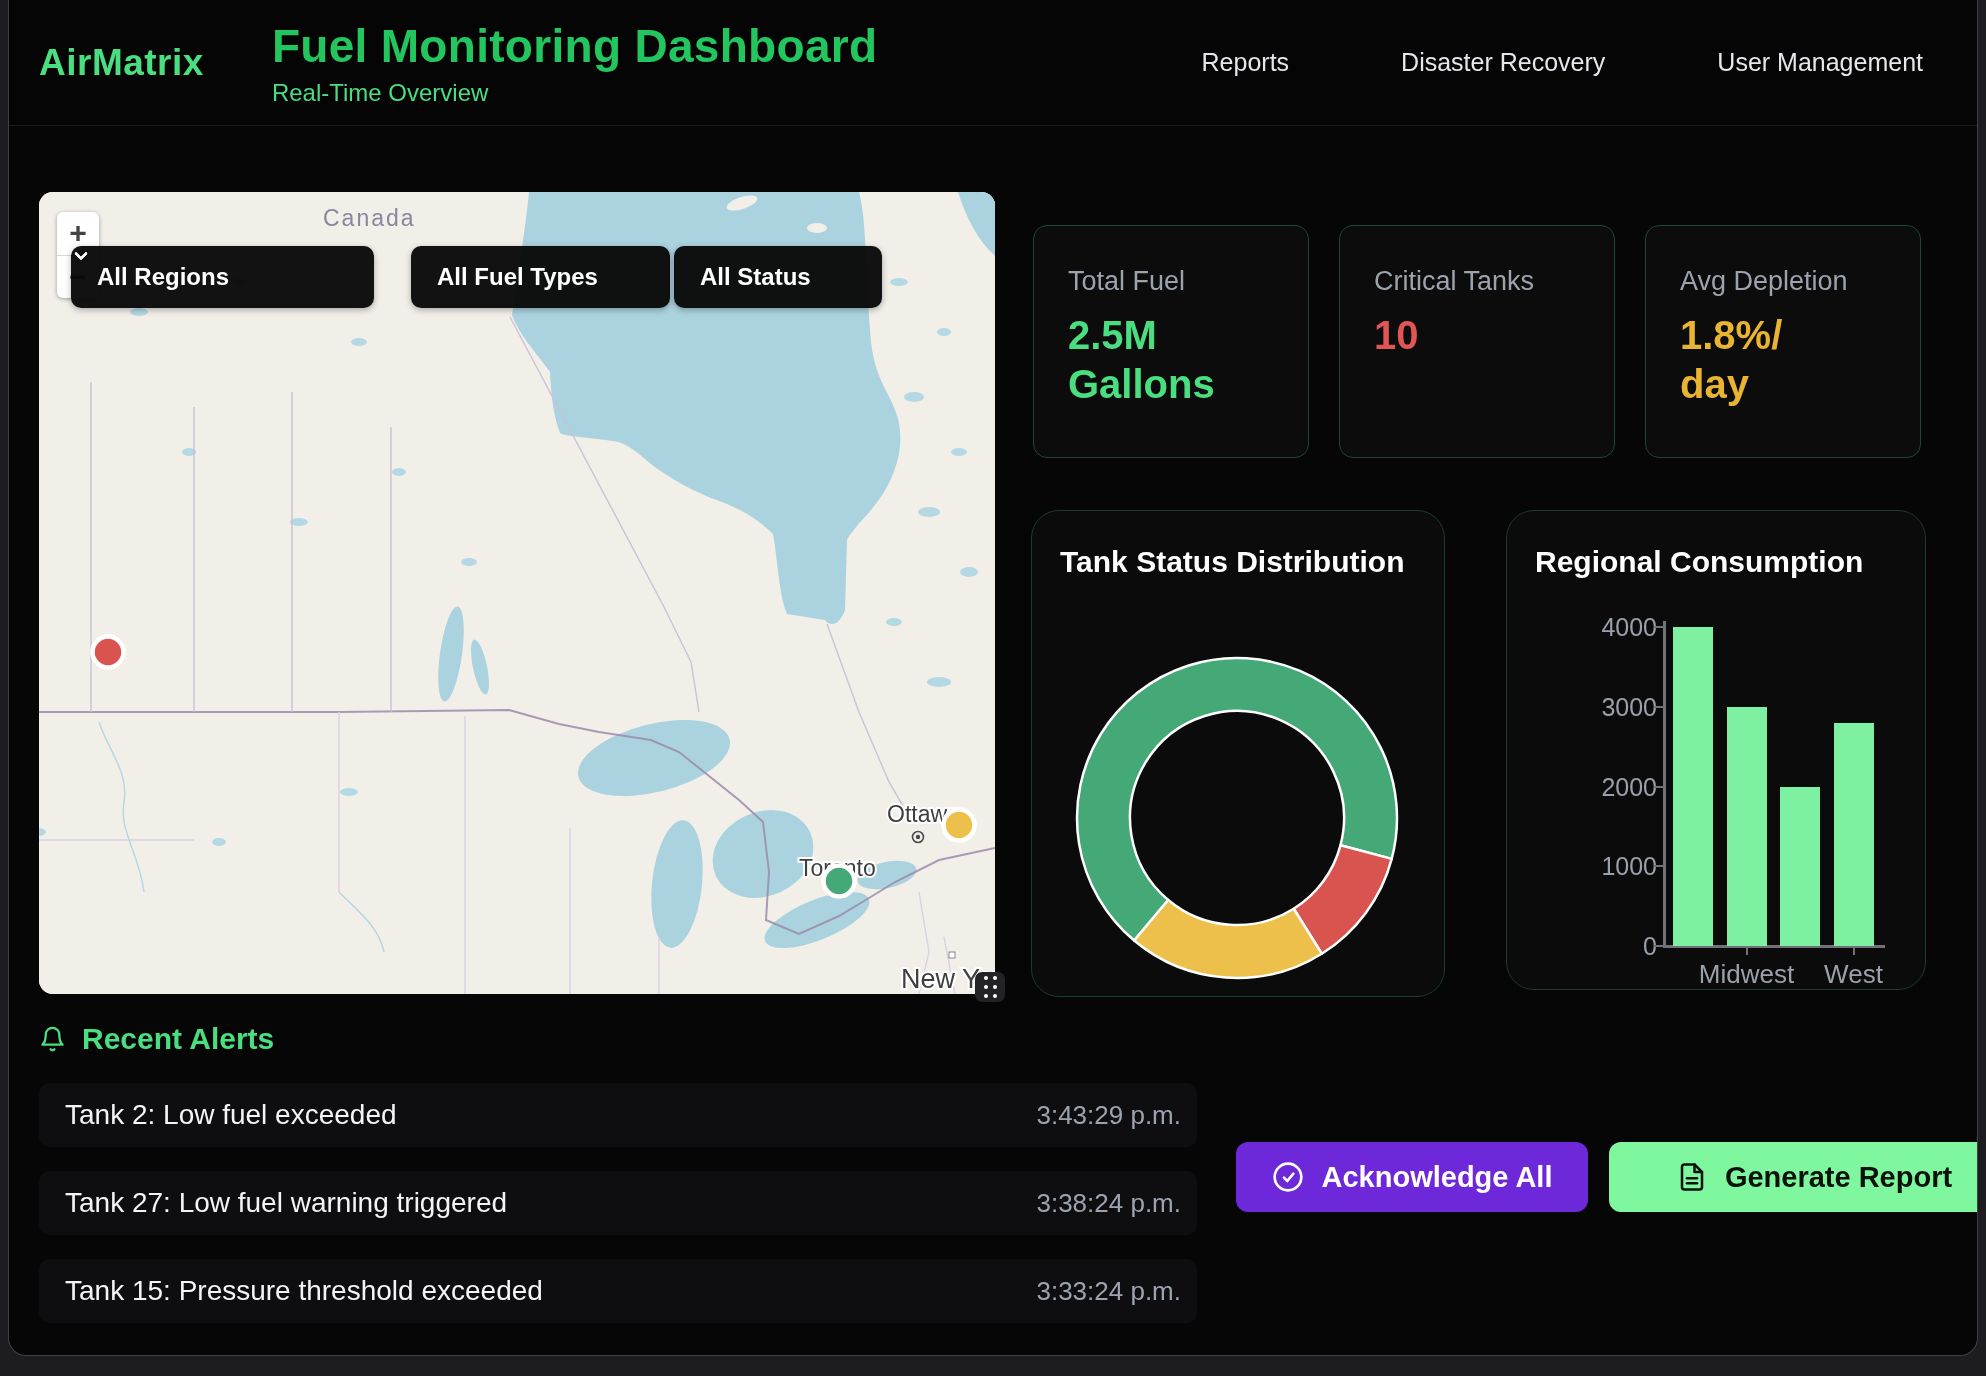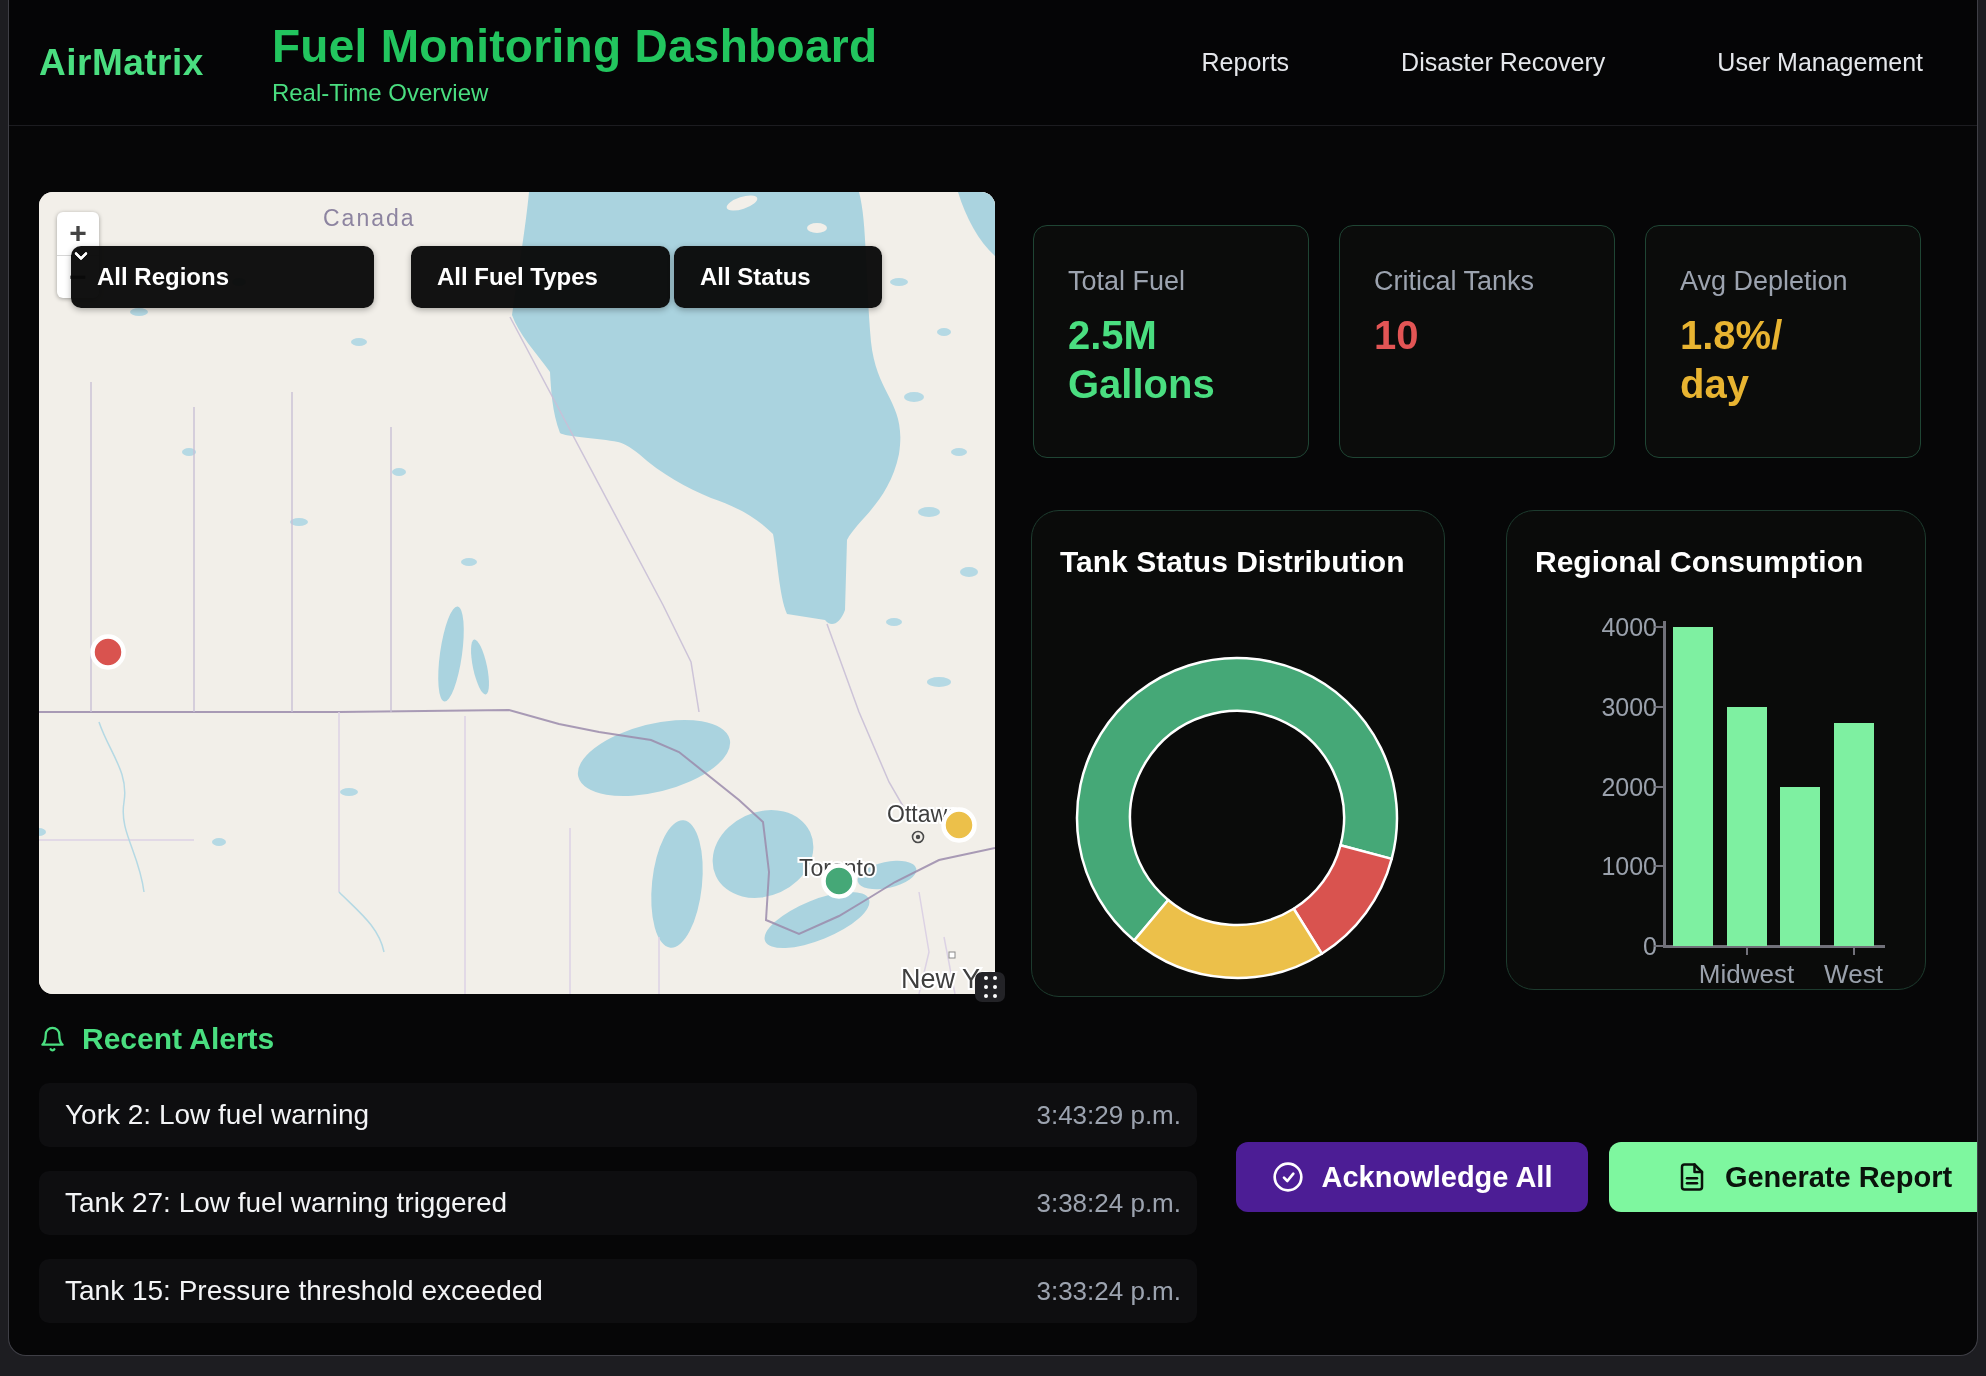--- a/index.html
+++ b/index.html
@@ -57,21 +57,21 @@
   #alerts-heading{position:absolute;left:30px;top:1022px;display:flex;align-items:center;gap:16px;}
   #alerts-heading .hd{font-size:30px;font-weight:bold;color:#4ade80;}
   .alert-row{position:absolute;left:30px;width:1158px;height:64px;background:#0e0e10;border-radius:10px;
     display:flex;align-items:center;cursor:pointer;}
   .alert-text{font-size:28px;color:#f3f4f6;padding-left:26px;}
   .alert-time{margin-left:auto;font-size:26px;color:#9ca3af;padding-right:16px;}
   
   .action-btn{position:absolute;top:1142px;height:70px;border:none;border-radius:12px;display:flex;
     align-items:center;justify-content:center;gap:18px;font-size:29px;font-weight:600;cursor:pointer;
     font-family:inherit;}
-  #btn-acknowledge{left:1227px;width:352px;background:#4c1d95;color:#fff;}
+  #btn-acknowledge{left:1227px;width:352px;background:#6d28d9;color:#fff;}
   #btn-generate{left:1600px;width:411px;background:#7ef79f;color:#0a120b;}
 </style>
 </head>
 <body>
 
 <div id="panel">
 
   <div id="header">
     <div class="brand">AirMatrix</div>
     <div class="titleblock">
@@ -260,21 +260,21 @@
 
   <div id="alerts-heading">
     <svg width="27" height="30" viewBox="0 0 24 24" fill="none" stroke="#4ade80" stroke-width="2" stroke-linecap="round" stroke-linejoin="round">
       <path d="M6 8a6 6 0 0 1 12 0c0 7 3 9 3 9H3s3-2 3-9"></path>
       <path d="M10.3 21a1.94 1.94 0 0 0 3.4 0"></path>
     </svg>
     <div class="hd">Recent Alerts</div>
   </div>
   <div id="alerts-list">
       <div class="alert-row" style="top: 1083px;">
-        <div class="alert-text">York 2: Low fuel warning</div>
+        <div class="alert-text">Tank 2: Low fuel exceeded</div>
         <div class="alert-time">3:43:29 p.m.</div>
       </div>
       <div class="alert-row" style="top: 1171px;">
         <div class="alert-text">Tank 27: Low fuel warning triggered</div>
         <div class="alert-time">3:38:24 p.m.</div>
       </div>
       <div class="alert-row" style="top: 1259px;">
         <div class="alert-text">Tank 15: Pressure threshold exceeded</div>
         <div class="alert-time">3:33:24 p.m.</div>
       </div>

